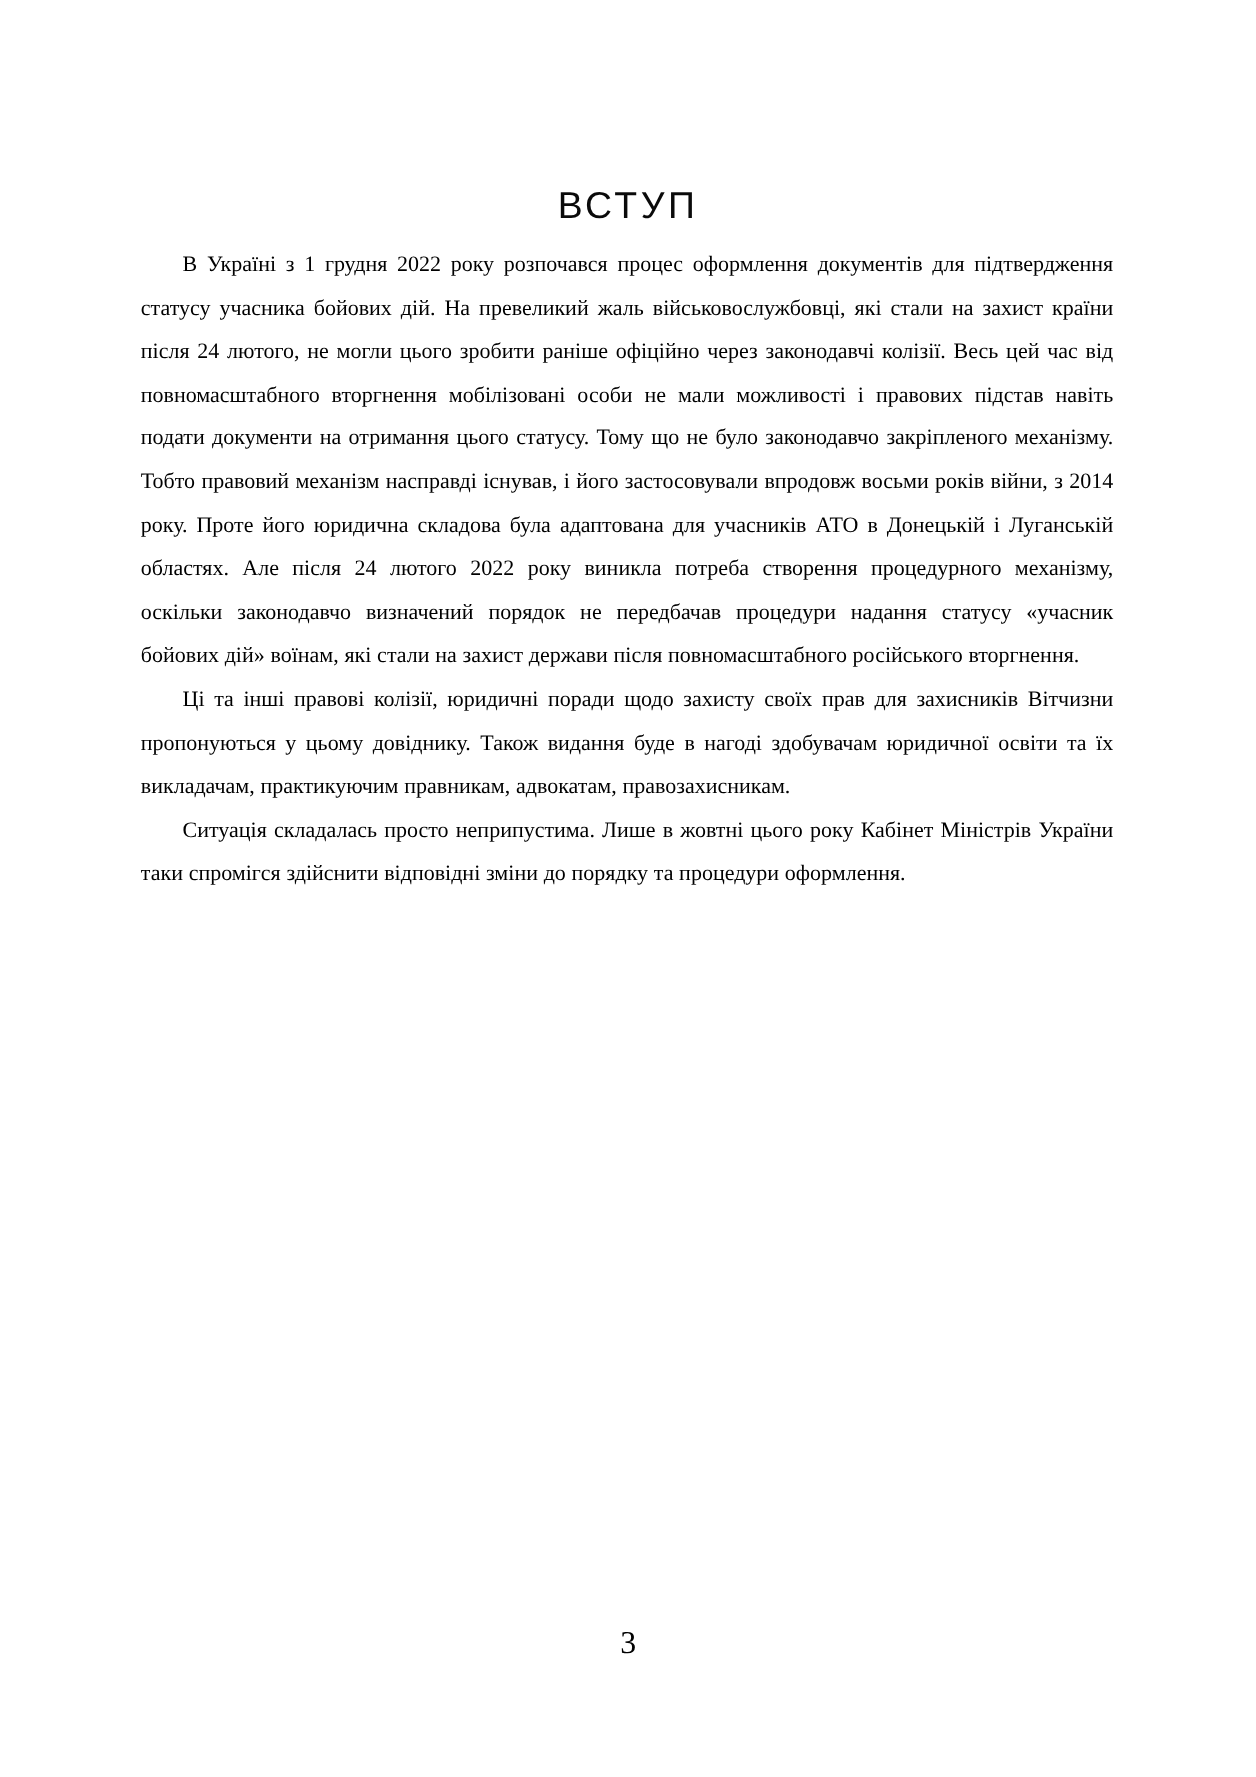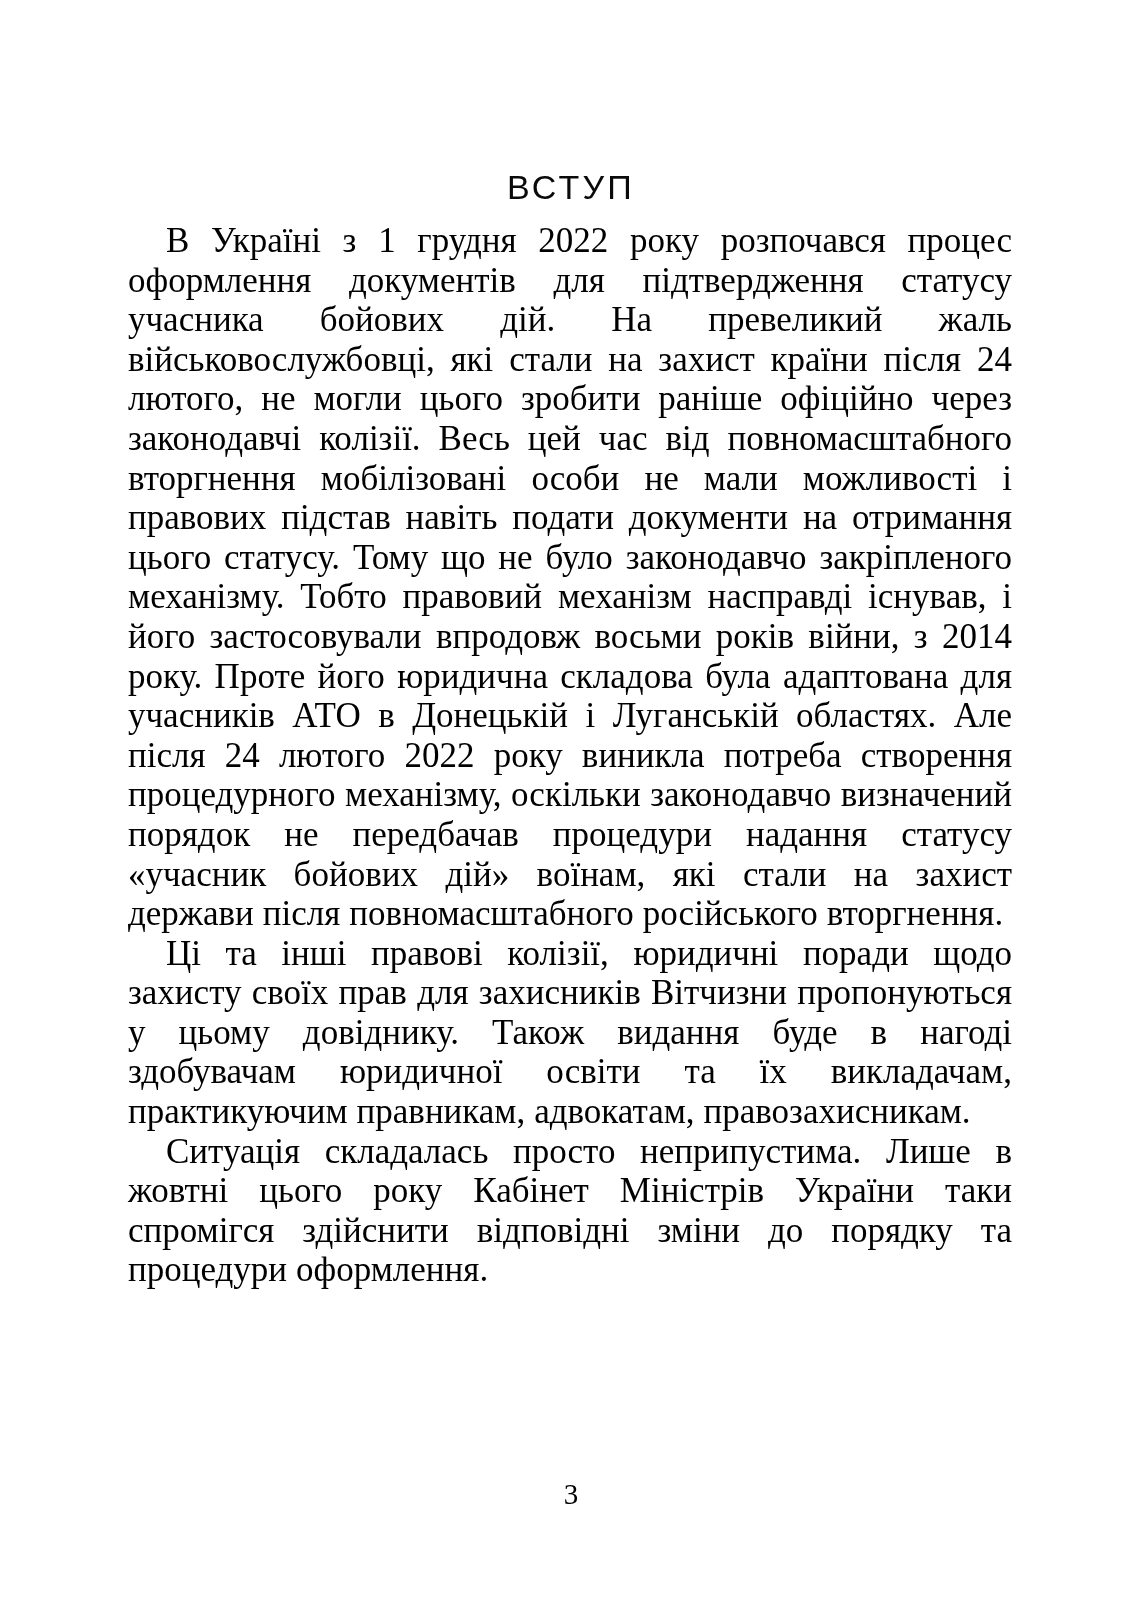--- a/index.html
+++ b/index.html
@@ -46,21 +46,21 @@
     top: 209px;
     left: 128px;
     width: 884px;
   }
 
   .para {
     margin: 0;
     text-align: justify;
     text-justify: inter-word;
     text-indent: 38px;
-    font-size: 35px;
+    font-size: 20px;
     line-height: 39.6px;
     font-family: "Liberation Serif", "DejaVu Serif", serif;
     color: #000000;
     hyphens: none;
     word-spacing: 0.2px;
   }
 
   .para + .para {
     margin-top: 0;
   }

